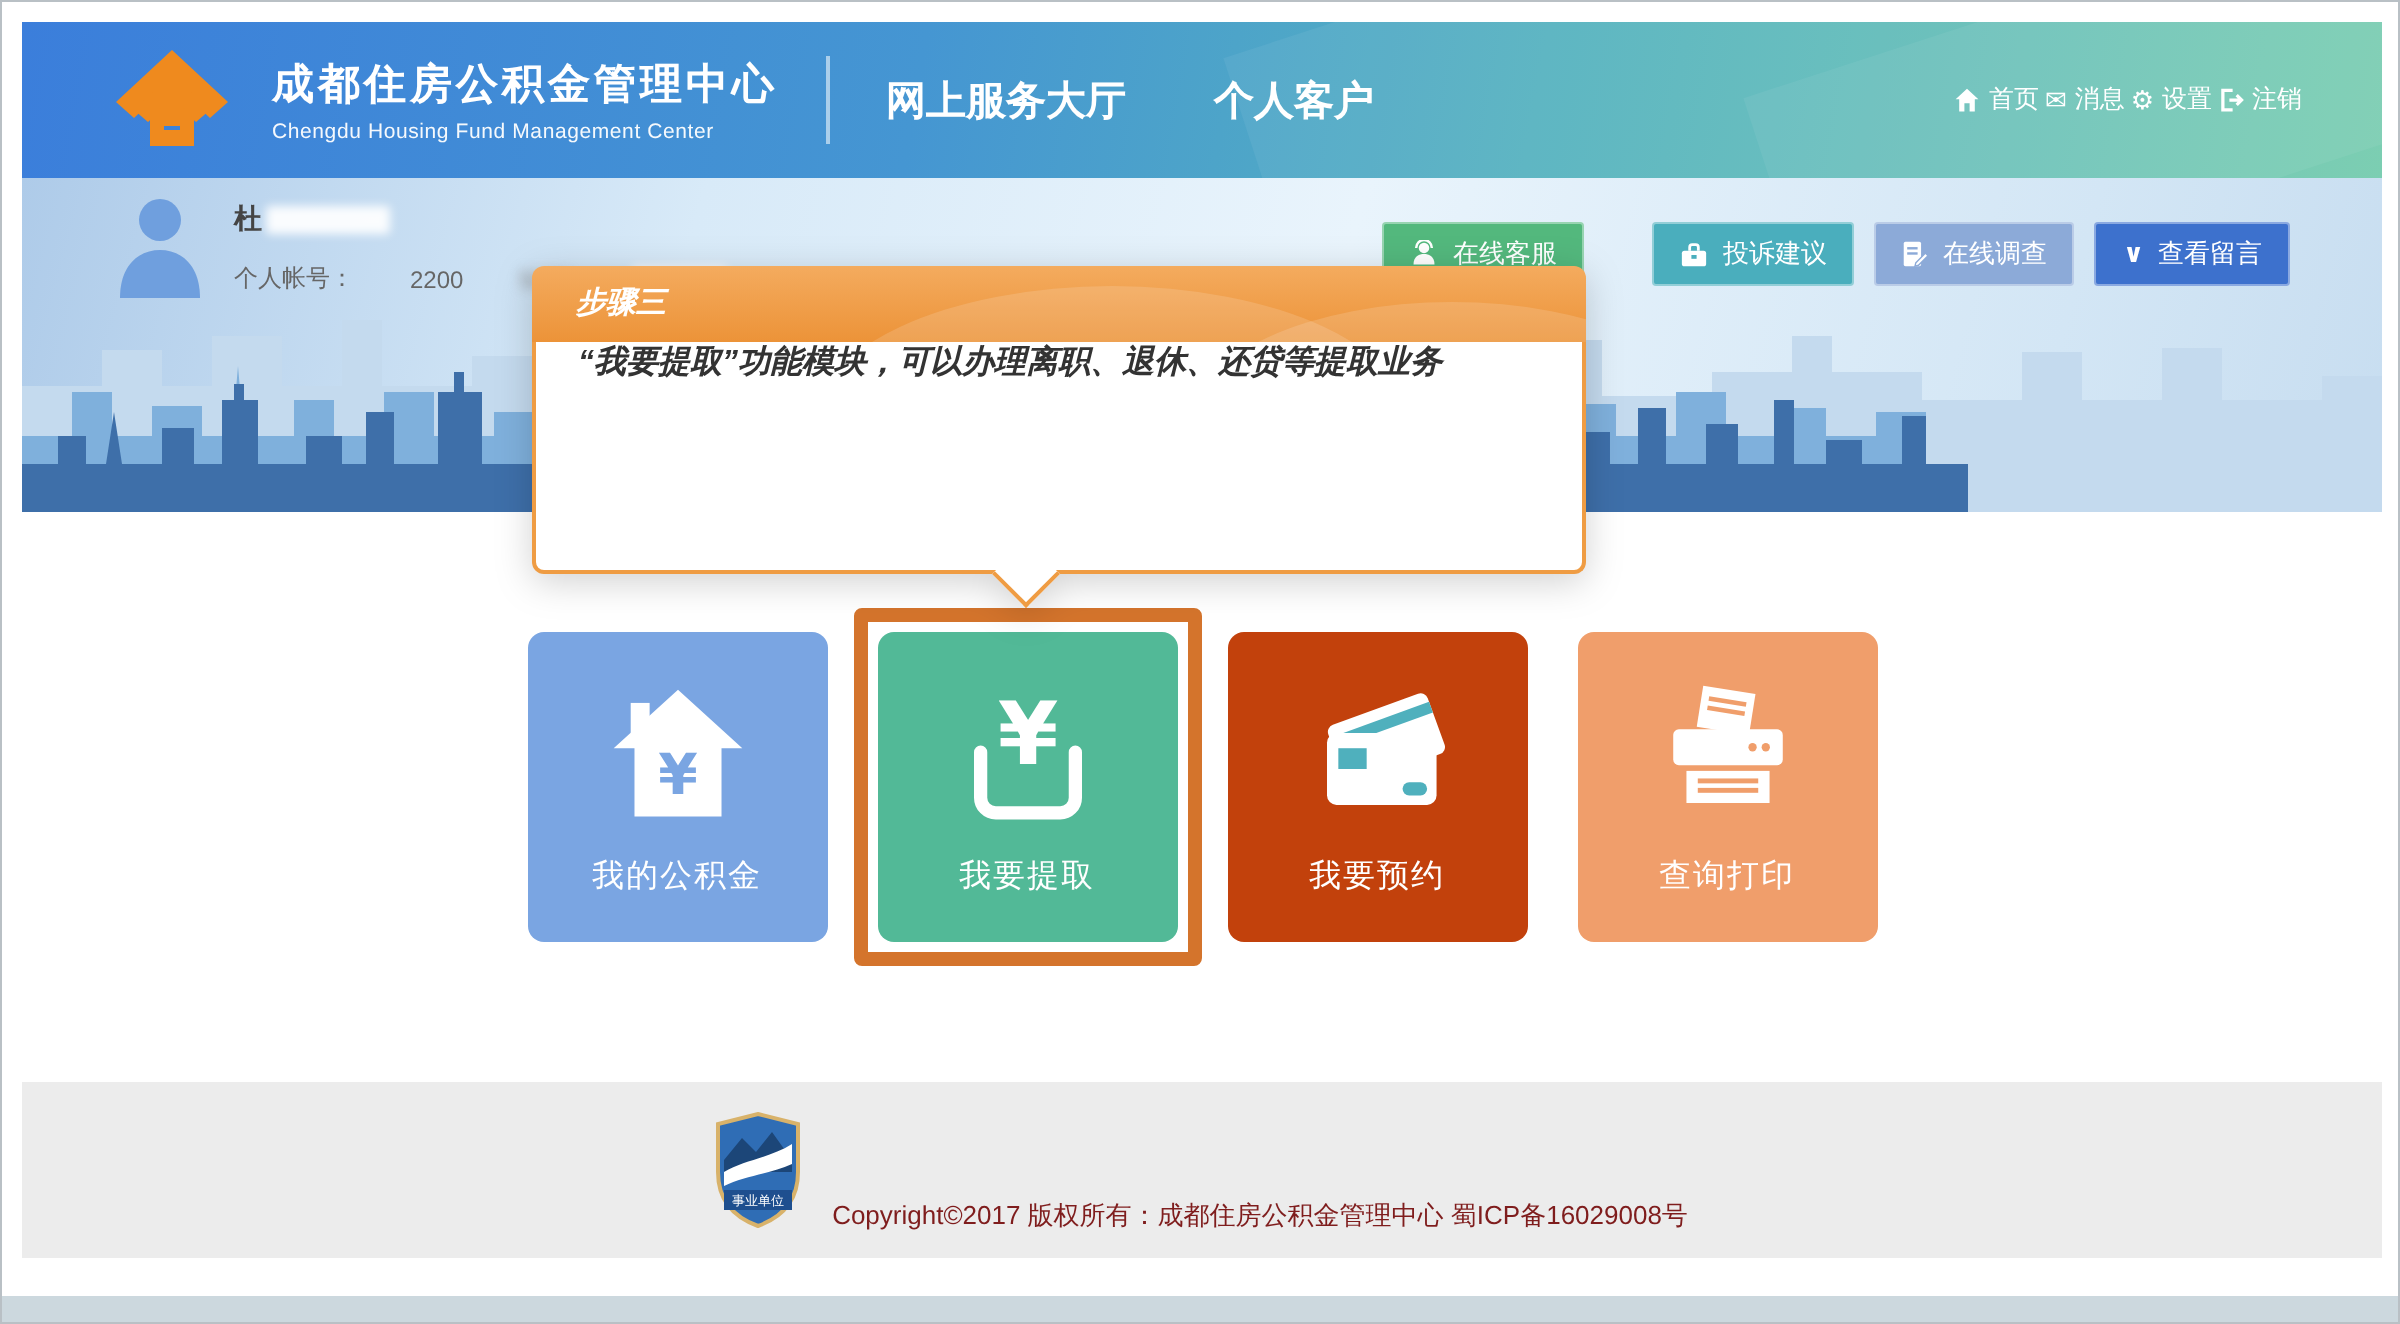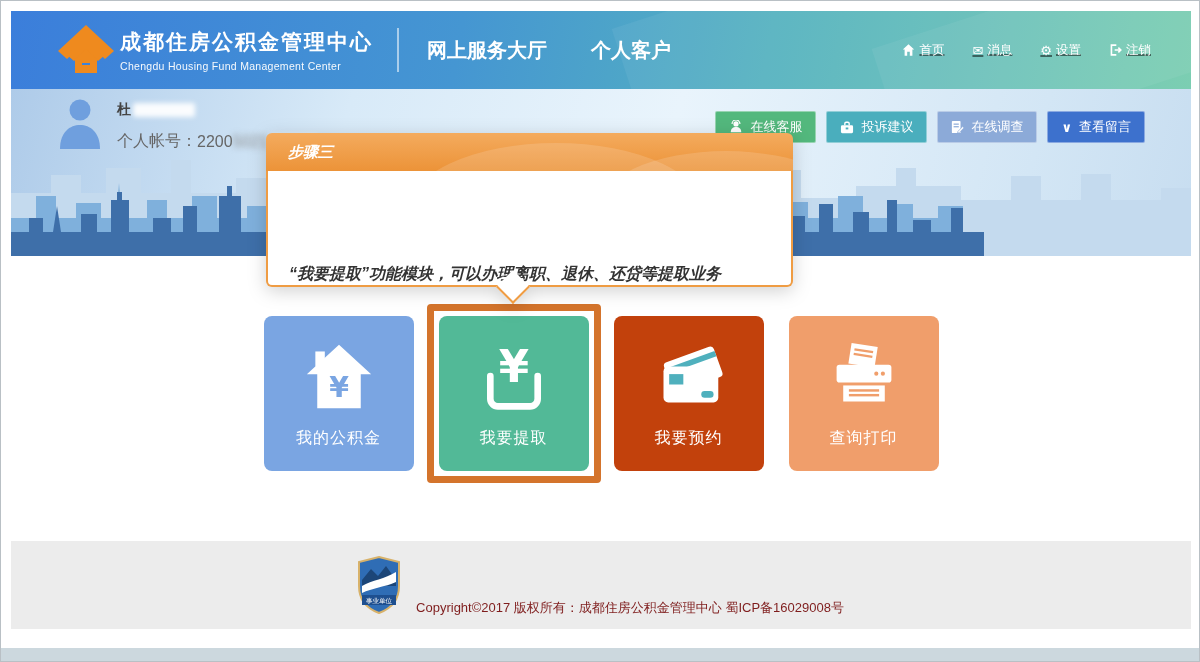--- a/index.html
+++ b/index.html
@@ -5,43 +5,43 @@
   html,body{margin:0;padding:0;}
   body{width:1200px;height:662px;background:#fff;font-family:"Liberation Sans","DejaVu Sans",sans-serif;}
   .page{position:relative;width:1200px;height:662px;box-sizing:border-box;border:1px solid #b9c0c5;background:#fff;overflow:hidden;}
 
   
   .header{position:absolute;left:10px;top:10px;width:1180px;height:78px;
     background:linear-gradient(100deg,#3b7edb 0%,#4596d2 38%,#55b2c0 64%,#74cbae 100%);
     display:flex;align-items:center;overflow:hidden;}
   .header .streak{position:absolute;width:600px;height:220px;background:rgba(255,255,255,.06);transform:rotate(-18deg);pointer-events:none;}
   .logo{margin-left:45px;flex:0 0 auto;}
-  .title-block{margin-left:4px;color:#fff;}
+  .title-block{margin-left:20px;color:#fff;}
   .title-zh{font-size:21px;font-weight:bold;letter-spacing:2px;}
   .title-en{font-size:10.5px;margin-top:4px;opacity:.95;letter-spacing:.3px;}
   .nav-divider{width:2px;height:44px;background:rgba(255,255,255,.55);margin:0 28px 0 24px;}
   .nav-item{color:#fff;font-size:20px;font-weight:bold;margin-right:44px;cursor:pointer;white-space:nowrap;}
-  .top-menu{position:absolute;right:40px;top:50%;transform:translateY(-50%);display:flex;align-items:flex-start;gap:28px;text-decoration:underline;}
+  .top-menu{position:absolute;right:40px;top:50%;transform:translateY(-50%);display:flex;align-items:flex-start;gap:3px;}
   .menu-item{color:#fff;font-size:12.5px;display:flex;align-items:center;gap:4px;cursor:pointer;white-space:nowrap;}
   .menu-item .uicon{font-size:13px;line-height:1;}
 
   
   .banner{position:absolute;left:10px;top:88px;width:1180px;height:167px;
     background:linear-gradient(105deg,#aecbe9 0%,#d8eaf8 28%,#e9f4fc 55%,#d3e6f5 85%,#c7ddf0 100%);overflow:hidden;}
   .skyline{position:absolute;left:0;bottom:0;width:1180px;height:108px;}
   .user-info{position:absolute;left:46px;top:8px;display:flex;gap:14px;}
   .user-texts{padding-top:4px;}
   .user-name{font-size:14px;font-weight:bold;color:#444;display:flex;align-items:center;}
-  .user-account{font-size:16px;color:#666;margin-top:12px;display:flex;align-items:center;}
+  .user-account{font-size:12px;color:#666;margin-top:12px;display:flex;align-items:center;gap:28px;}
   .smudge{display:inline-block;height:14px;background:rgba(255,255,255,.92);filter:blur(2.5px);border-radius:2px;margin-left:2px;}
   .blur-digits{filter:blur(3px);color:#888;}
   .actions{position:absolute;right:46px;top:22px;display:flex;gap:10px;}
   .action-btn{height:32px;padding:0 13px;border-radius:2px;color:#fff;font-size:13px;display:flex;align-items:center;gap:7px;cursor:pointer;border:1px solid rgba(255,255,255,.4);box-sizing:border-box;white-space:nowrap;}
   .btn-service{background:#53b87d;}
-  .btn-complaint{background:#4aaebd;}
+  .btn-complaint{background:#4aaebd;margin-left:24px;}
   .btn-survey{background:#8caad8;}
   .btn-message{background:#3d71cd;}
 
   
   .main{position:absolute;left:10px;top:255px;width:1180px;height:285px;background:#fff;}
   .tiles{display:flex;justify-content:center;align-items:flex-start;padding-top:60px;gap:25px;}
   .tile{width:150px;height:155px;border-radius:8px;position:relative;cursor:pointer;flex:0 0 auto;}
   .tile-blue{background:#7aa5e2;}
   .tile-green{background:#52b997;}
   .tile-teal{background:#c2410c;}
@@ -49,21 +49,21 @@
   .tile-icon{position:absolute;top:26px;left:0;width:100%;text-align:center;}
   .tile-label{position:absolute;bottom:22px;left:0;width:100%;text-align:center;color:#fff;font-size:16px;letter-spacing:1px;}
   .highlight{border:7px solid #d4742c;border-radius:4px;padding:5px;margin:-12px;flex:0 0 auto;}
 
   
   .tooltip{position:absolute;left:265px;top:132px;width:527px;z-index:10;filter:drop-shadow(0 4px 9px rgba(0,0,0,.18));font-style:italic;}
   .tooltip-header{height:38px;background:linear-gradient(180deg,#f4ab5e,#ec9338);border-radius:6px 6px 0 0;color:#fff;font-size:15px;font-weight:bold;line-height:38px;padding-left:22px;position:relative;overflow:hidden;}
   .tooltip-header .arc{position:absolute;border-radius:50%;background:rgba(255,255,255,.14);}
   .arc1{width:300px;height:140px;left:140px;top:10px;}
   .arc2{width:260px;height:120px;left:330px;top:18px;}
-  .tooltip-body{background:#fff;border:2px solid #ef9c43;border-top:none;border-radius:0 0 6px 6px;height:116px;display:flex;align-items:flex-end;padding:0 21px;font-size:16px;font-weight:600;color:#333;box-sizing:border-box;}
+  .tooltip-body{background:#fff;border:2px solid #ef9c43;border-top:none;border-radius:0 0 6px 6px;height:116px;display:flex;align-items:flex-start;padding:0 21px;font-size:16px;font-weight:600;color:#333;box-sizing:border-box;}
   .tooltip-arrow{position:absolute;left:235px;bottom:-12px;width:22px;height:22px;background:#fff;border-right:2px solid #ef9c43;border-bottom:2px solid #ef9c43;transform:rotate(45deg);}
 
   
   .footer{position:absolute;left:10px;top:540px;width:1180px;height:88px;background:#ececec;display:flex;align-items:center;justify-content:center;gap:16px;}
   .footer-text{font-size:13px;color:#7f1d1d;line-height:27px;margin-top:44px;}
   .bottom-strip{position:absolute;left:0;bottom:0;width:100%;height:13px;background:#ccd8de;}
 </style>
 </head>
 <body>
 

